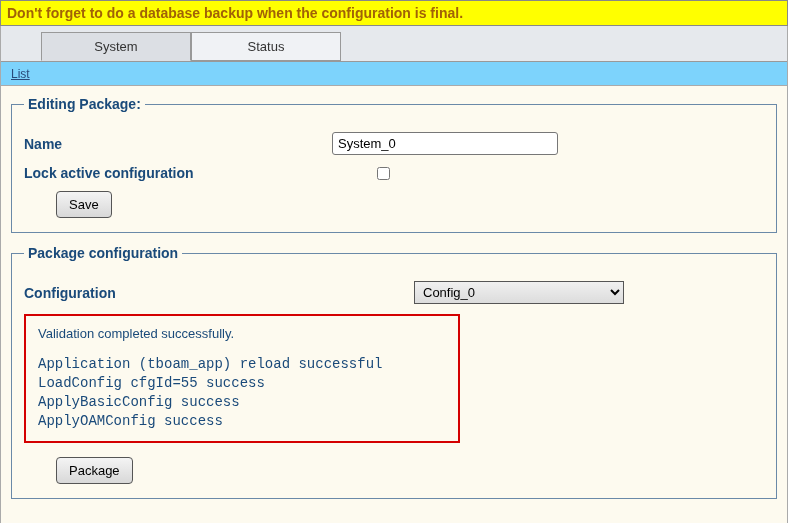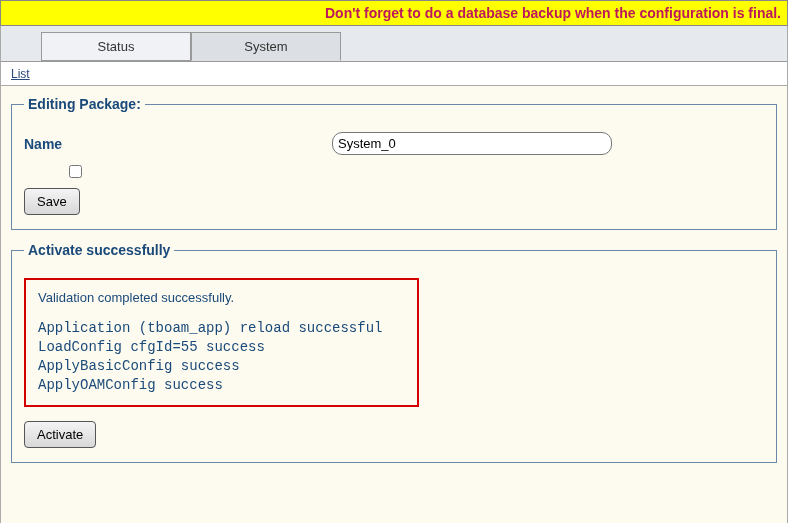--- a/index.html
+++ b/index.html
@@ -9,23 +9,22 @@
   background: #fff;
   width: 788px;
   height: 523px;
   overflow: hidden;
 }
 .banner {
   background: #ffff00;
   border: 1px solid #888;
   padding: 4px 6px;
   font-weight: bold;
-  color: #be185d;
-  font-size: 14px;
-  text-align: right;
+  color: #a16207;
+  font-size: 14px;
 }
 .tabbar-wrap {
   background: #e6e9ed;
   border: 1px solid #aaa;
   border-top: none;
 }
 .tabbar {
   display: flex;
   padding-top: 6px;
   padding-left: 40px;
@@ -41,21 +40,21 @@
   font-size: 13px;
   cursor: pointer;
   position: relative;
 }
 .tab.active {
   background: #dcdfe4;
   border-bottom: 1px solid #dcdfe4;
   z-index: 2;
 }
 .subbar {
-  background: #ffffff;
+  background: #7dd3fc;
   border-top: 1px solid #999;
   padding: 4px 10px;
 }
 .subbar a {
   color: #2a4a7a;
   font-size: 12px;
   text-decoration: underline;
   cursor: pointer;
 }
 .content {
@@ -81,51 +80,52 @@
   align-items: center;
   margin: 10px 0;
 }
 .row-label {
   width: 308px;
   color: #1a4a7a;
   font-weight: bold;
   font-size: 14px;
 }
 .txt-input {
-  width: 280px;
+  width: 226px;
   padding: 3px 5px;
   border: 1px solid #777;
-  border-radius: 10px;
+  border-radius: 3px;
   font-size: 13px;
   background: #fff;
 }
 .chk {
   margin-left: 45px;
 }
 .btn {
   background: linear-gradient(#f4f4f4,#d8d8d8);
   border: 1px solid #555;
   border-radius: 4px;
   padding: 5px 12px;
   font-size: 13px;
   cursor: pointer;
   color: #000;
+  margin-left: 32px;
 }
 .sel {
   width: 210px;
   padding: 2px 4px;
   border: 1px solid #555;
   background: linear-gradient(#f0f0f0,#dcdcdc);
   font-size: 13px;
 }
 .logbox {
   border: 2px solid #d40000;
   padding: 10px 12px;
   margin: 10px 12px 14px 0;
-  width: 395px;
+  width: 436px;
   color: #1a4a7a;
 }
 .logbox .msg-head {
   font-size: 13px;
   margin-bottom: 14px;
 }
 .logbox pre {
   font-family: "Courier New", monospace;
   font-size: 14px;
   line-height: 1.35;
@@ -135,62 +135,69 @@
 </style>
 </head>
 <body>
 
 <div class="banner">
   <span>Don't forget to do a database backup when the configuration is final.</span>
 </div>
 
 <div class="tabbar-wrap">
   <div class="tabbar">
+    <div class="tab active">
+      <span>System</span>
+    </div>
     <div class="tab">
       <span>Status</span>
-    </div>
-    <div class="tab active">
-      <span>System</span>
     </div>
   </div>
   <div class="subbar">
     <a>List</a>
   </div>
 </div>
 
 <div class="content">
 
   <fieldset>
     <legend>Editing Package:</legend>
 
     <div class="row">
       <div class="row-label">Name</div>
       <input class="txt-input" type="text" value="System_0" style="">
     </div>
 
 
     <div class="row">
+      <div class="row-label">Lock active configuration</div>
       <input class="chk" type="checkbox" style="">
     </div>
 
     <button class="btn">
       <span>Save</span>
     </button>
   </fieldset>
 
   <fieldset>
-    <legend>Activate successfully</legend>
-
+    <legend>Package configuration</legend>
+
+    <div class="row">
+      <div class="row-label" style="width:390px">Configuration</div>
+      <select class="sel">
+        <option>Config_0</option>
+      </select>
+    </div>
 
     <div class="logbox">
       <div class="msg-head">Validation completed successfully.</div>
       <pre>Application (tboam_app) reload successful
 LoadConfig cfgId=55 success
 ApplyBasicConfig success
 ApplyOAMConfig success</pre>
     </div>
 
     <button class="btn">
-      <span>Activate</span>
+      <span>Package</span>
     </button>
   </fieldset>
 
 </div>
 
 </body></html>

